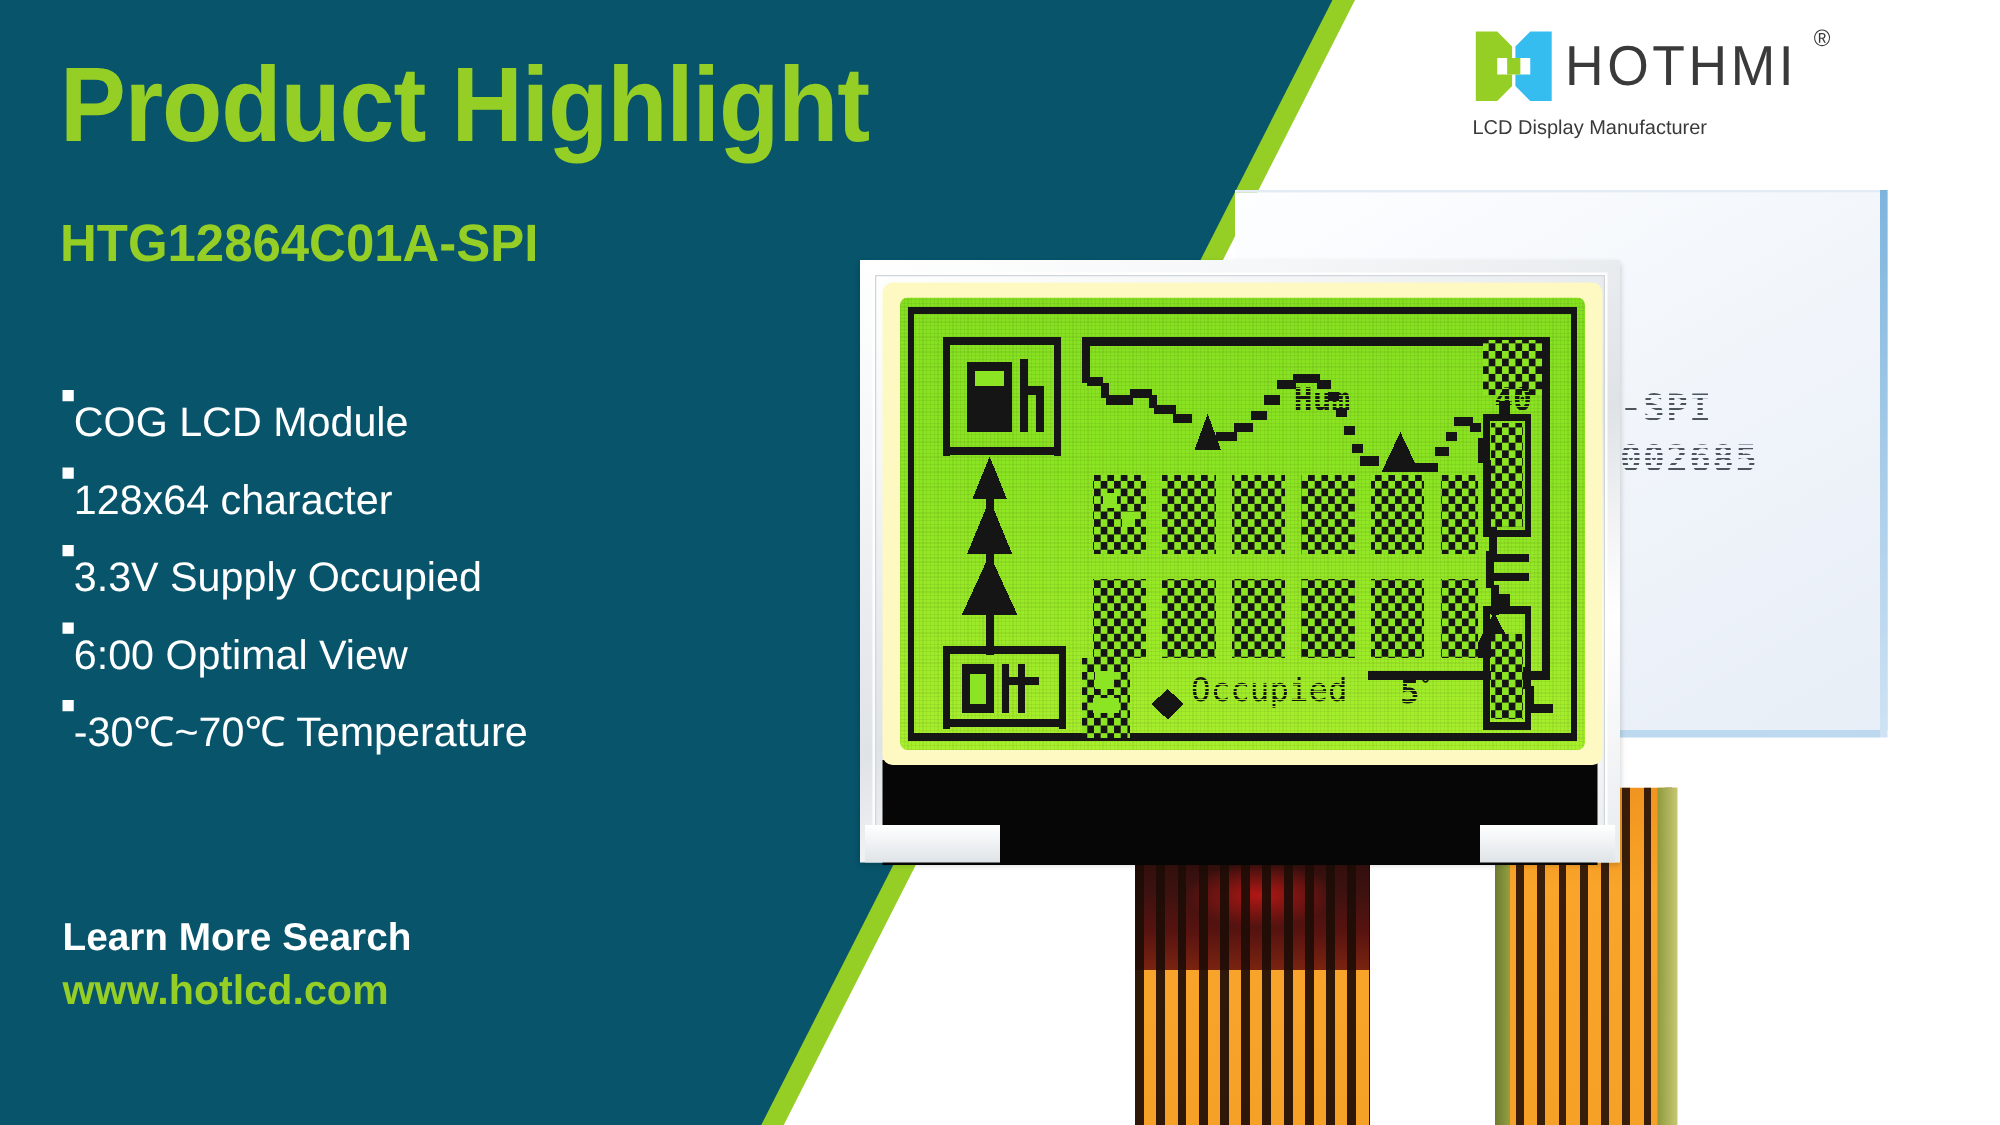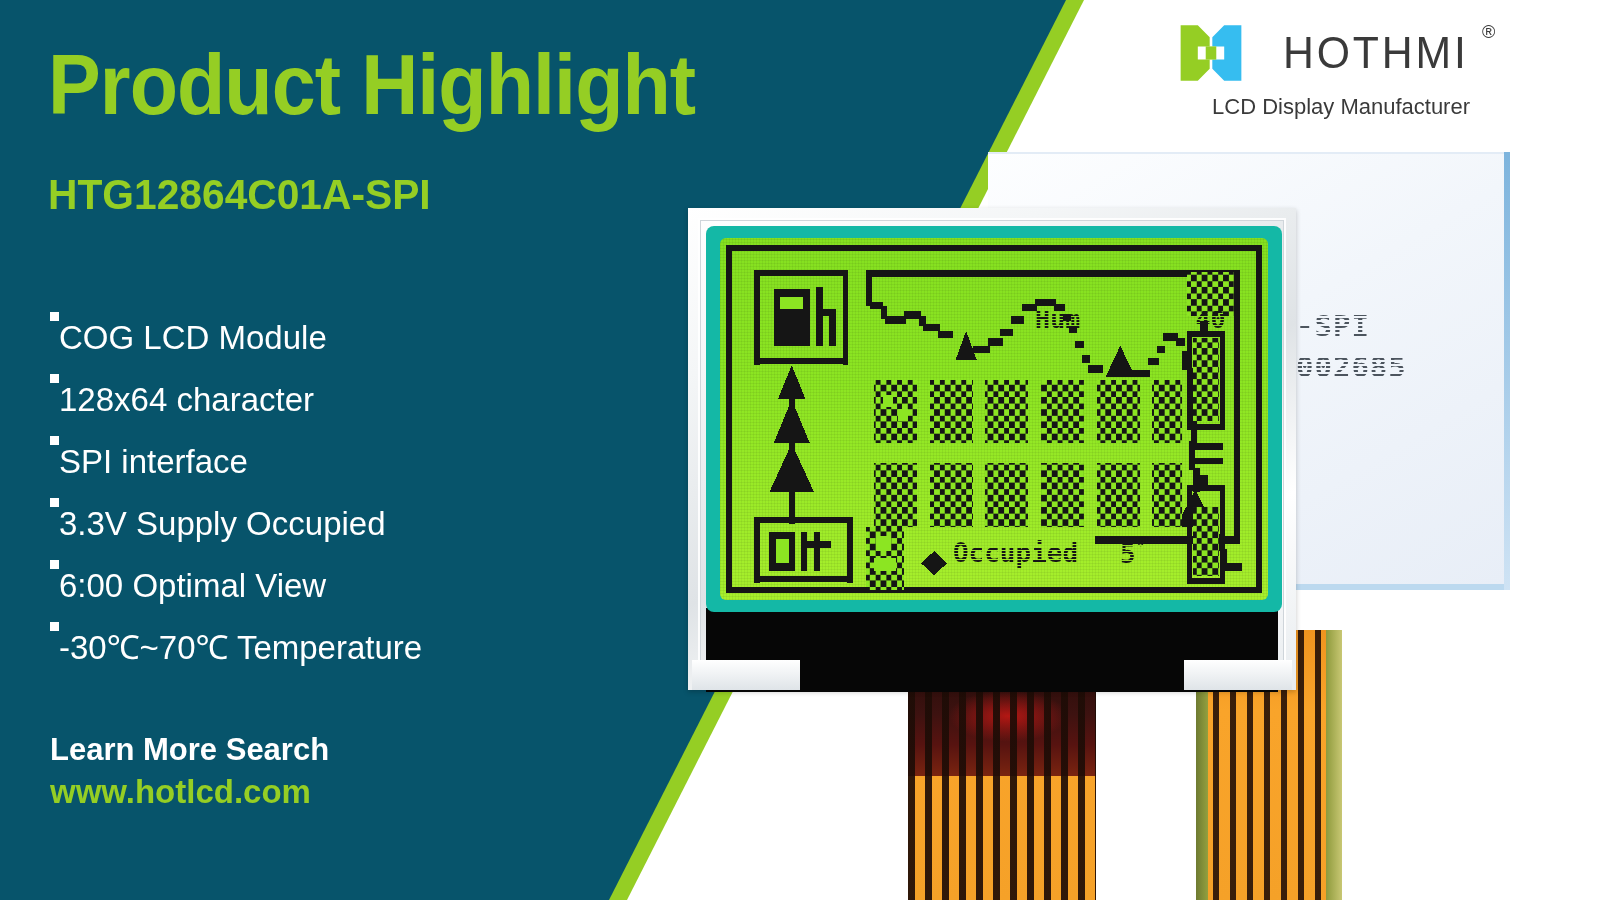--- a/index.html
+++ b/index.html
@@ -54,32 +54,32 @@
     position:absolute;left:2px;top:731px;
     color:#ffffff;font-size:31px;line-height:38px;white-space:nowrap;font-weight:bold;
   }
   .site{
     position:absolute;left:2px;top:772px;
     color:#95ce24;font-size:33px;line-height:40px;font-weight:bold;white-space:nowrap;
   }
 
   
   .logo-wrap{position:absolute;left:1178px;top:14px;width:300px;height:120px;}
-  .logo-row{display:flex;align-items:center;height:78px;justify-content:space-between;}
+  .logo-row{display:flex;align-items:center;height:78px;}
   .logo-mark{width:66px;height:66px;flex:0 0 auto;}
   .logo-word{
     font-size:45px;letter-spacing:3px;color:#3a3a3a;font-weight:400;
     margin-left:8px;position:relative;
     transform:scaleX(0.95);transform-origin:left center;
   }
   .logo-reg{
     position:absolute;right:-28px;top:-6px;font-size:19px;letter-spacing:0;color:#3a3a3a;
   }
   .logo-tag{
-    text-align:right;font-size:22px;color:#3a3a3a;margin-top:2px;width:292px;
+    text-align:left;font-size:16px;color:#3a3a3a;margin-top:2px;width:292px;
   }
 
   
   .rear-module{
     position:absolute;left:988px;top:152px;width:516px;height:430px;
     background:linear-gradient(150deg,#fdfeff 0%,#f2f6fb 45%,#e8eef7 100%);
     box-shadow:6px 0 0 0 #bcd9ef, 0 6px 0 0 #bcd9ef;
     border-top:2px solid #e3ecf6;
   }
   .rear-module:after{
@@ -150,21 +150,21 @@
   }
   .bezel-tab-r{
     position:absolute;right:4px;top:452px;width:108px;height:30px;
     background:linear-gradient(180deg,#ffffff,#dfe4e8);
   }
   .black-band{
     position:absolute;left:18px;top:400px;right:18px;height:84px;background:#060606;
   }
   .lcd-black{
     position:absolute;left:18px;top:18px;right:14px;height:386px;
-    background:#14b8a6;border-radius:8px;
+    background:#fef9c3;border-radius:8px;
   }
   .lcd-screen{
     position:absolute;left:14px;top:12px;right:14px;bottom:12px;
     background:
       repeating-linear-gradient(0deg,rgba(0,0,0,.055) 0 1px,rgba(255,255,255,0) 1px 3px),
       repeating-linear-gradient(90deg,rgba(0,0,0,.05) 0 1px,rgba(255,255,255,0) 1px 3px),
       linear-gradient(180deg,#85e020 0%,#8ce522 40%,#a8ef2c 100%);
     border-radius:6px;overflow:hidden;
   }
   .lcd-svg{position:absolute;left:0;top:0;width:100%;height:100%;display:block;}
@@ -377,21 +377,21 @@
                     font-size:25px;font-weight:bold;color:#151515;letter-spacing:0px;
                     -webkit-mask-image:repeating-linear-gradient(0deg,#000 0 2px,transparent 2px 3px);
                     mask-image:repeating-linear-gradient(0deg,#000 0 2px,transparent 2px 3px);">Hum</div>
 
         <div style="position:absolute;left:78%;top:18.5%;font-family:'DejaVu Sans Mono',monospace;
                     font-size:25px;font-weight:bold;color:#151515;
                     -webkit-mask-image:repeating-linear-gradient(0deg,#000 0 2px,transparent 2px 3px);
                     mask-image:repeating-linear-gradient(0deg,#000 0 2px,transparent 2px 3px);margin-left:48px;">40</div>
 
         <div style="position:absolute;left:42.5%;top:83%;font-family:'DejaVu Sans Mono',monospace;
-                    font-size:26px;font-weight:bold;color:#151515;
+                    font-size:26px;font-weight:normal;color:#151515;
                     -webkit-mask-image:repeating-linear-gradient(0deg,#000 0 2px,transparent 2px 3px);
                     mask-image:repeating-linear-gradient(0deg,#000 0 2px,transparent 2px 3px);">Occupied</div>
 
         <div style="position:absolute;left:73%;top:83%;font-family:'DejaVu Sans Mono',monospace;
                     font-size:26px;font-weight:bold;color:#151515;
                     -webkit-mask-image:repeating-linear-gradient(0deg,#000 0 2px,transparent 2px 3px);
                     mask-image:repeating-linear-gradient(0deg,#000 0 2px,transparent 2px 3px);">
           <span>5</span><span style="font-size:16px;vertical-align:super;">°</span>
         </div>
       </div>
@@ -403,24 +403,20 @@
     <div class="subhead">HTG12864C01A-SPI</div>
 
     <div class="bullets">
       <div class="bullet">
         <span class="dot"></span>
         <span class="btxt">COG LCD Module</span>
       </div>
       <div class="bullet">
         <span class="dot"></span>
         <span class="btxt">128x64 character</span>
-      </div>
-      <div class="bullet">
-        <span class="dot"></span>
-        <span class="btxt">SPI interface</span>
       </div>
       <div class="bullet">
         <span class="dot"></span>
         <span class="btxt">3.3V Supply Occupied</span>
       </div>
       <div class="bullet">
         <span class="dot"></span>
         <span class="btxt">6:00 Optimal View</span>
       </div>
       <div class="bullet">

